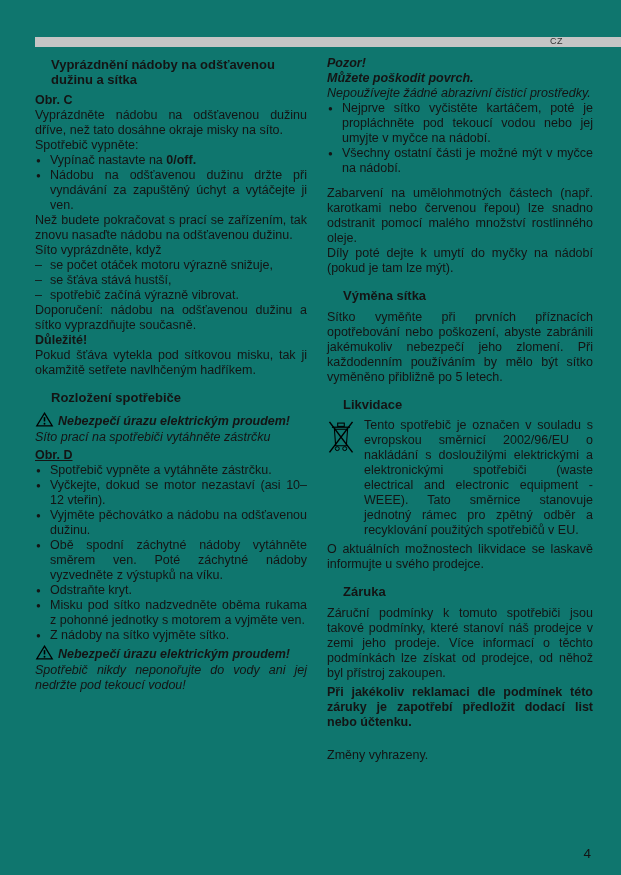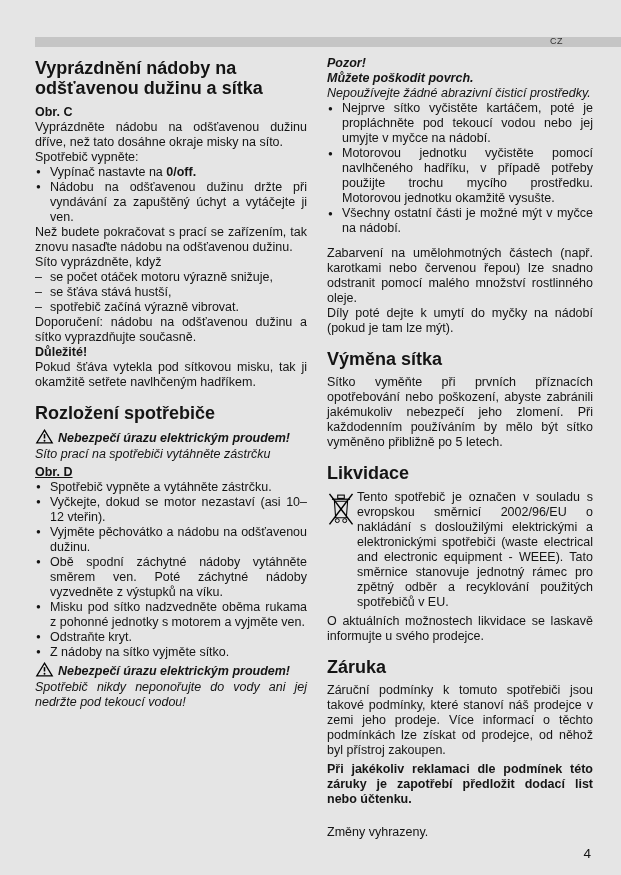--- a/index.html
+++ b/index.html
@@ -5,41 +5,41 @@
   * { margin:0; padding:0; box-sizing:border-box; }
   html,body { background:#ffffff; }
   body {
     font-family:"Liberation Sans", sans-serif;
     color:#141414;
     -webkit-font-smoothing:antialiased;
   }
   .page {
     position:relative;
     width:621px; height:875px;
-    background:#e5e5e5;
+    background:#0f766e;
     overflow:hidden;
   }
   .topbar {
     position:absolute; top:37px; left:35px; right:0;
     height:10px; background:#c5c5c5;
   }
   .lang {
     position:absolute; right:58px; top:-1px;
     font-size:9px; line-height:11px; color:#333; letter-spacing:0.5px;
   }
   .cols {
     position:absolute; top:56px; left:35px; width:558px;
     display:flex; gap:20px;
   }
   .col { font-size:12.5px; line-height:1.2; }
   .col.left  { width:272px; }
   .col.right { width:266px; }
   .title {
-    font-size:18px; font-weight:700; line-height:1.13;
-    margin:13px 0 6px 0;
+    font-size:13px; font-weight:700; line-height:1.13;
+    margin:13px 0 6px 16px;
   }
   .title.first { margin-top:2px; }
   p, li { text-align:justify; }
   p { margin:0; }
   .b  { font-weight:700; }
   .i  { font-style:italic; }
   .bi { font-weight:700; font-style:italic; }
   ul { list-style:none; margin:0; }
   ul.bullets li {
     position:relative; padding-left:15px;
@@ -55,21 +55,21 @@
   }
   .warn { margin:2px 0 1px 0; }
   .warn-icon {
     display:inline-block; width:19px; height:15px;
     vertical-align:-2px; margin-right:4px;
   }
   .warn-icon svg { display:block; }
   .figd { margin-top:3px;text-decoration:underline; }
   .gap-top    { margin-top:10px; }
   .gap-top-sm { margin-top:4px;font-weight:bold; }
-  .weee-row { display:flex; gap:2px; margin:2px 0 4px 0; }
+  .weee-row { display:flex; gap:9px; margin:2px 0 4px 0; }
   .weee-icon { flex:0 0 28px; padding-top:2px; }
   .weee-icon svg { display:block; }
   .weee-text { flex:1; }
   .right-note { text-align:left; margin-top:18px; }
   .page-num {
     position:absolute; right:30px; bottom:14px;
     font-size:13.5px;
   }
 </style>
 </head>
@@ -114,22 +114,22 @@
           </svg>
         </span><span class="bi">Nebezpečí úrazu elektrickým proudem!</span>
       </p>
       <p class="i">Síto prací na spotřebiči vytáhněte zástrčku</p>
       <p class="b figd">Obr. D</p>
       <ul class="bullets">
         <li>Spotřebič vypněte a vytáhněte zástrčku.</li>
         <li>Vyčkejte, dokud se motor nezastaví (asi 10–12 vteřin).</li>
         <li>Vyjměte pěchovátko a nádobu na odšťavenou dužinu.</li>
         <li>Obě spodní záchytné nádoby vytáhněte směrem ven. Poté záchytné nádoby vyzvedněte z výstupků na víku.</li>
+        <li>Odstraňte kryt.</li>
         <li>Misku pod sítko nadzvedněte oběma rukama z pohonné jednotky s motorem a vyjměte ven.</li>
-        <li>Odstraňte kryt.</li>
         <li>Z nádoby na sítko vyjměte sítko.</li>
       </ul>
 
       <p class="warn">
         <span class="warn-icon">
           <svg viewBox="0 0 22 19" width="19" height="15">
             <path d="M11 1.5 L20.8 17.5 H1.2 Z" fill="none" stroke="#000" stroke-width="1.6"></path>
             <line x1="11" y1="6.5" x2="11" y2="12" stroke="#000" stroke-width="2"></line>
             <circle cx="11" cy="14.8" r="1.2" fill="#000"></circle>
           </svg>
@@ -139,21 +139,20 @@
 
     </div>
 
     <div class="col right">
 
       <p class="bi">Pozor!</p>
       <p class="bi">Můžete poškodit povrch.</p>
       <p class="i">Nepoužívejte žádné abrazivní čisticí prostředky.</p>
       <ul class="bullets">
         <li>Nejprve sítko vyčistěte kartáčem, poté je propláchněte pod tekoucí vodou nebo jej umyjte v myčce na nádobí.</li>
-        <li>Motorovou jednotku vyčistěte pomocí navlhčeného hadříku, v případě potřeby použijte trochu mycího prostředku. Motorovou jednotku okamžitě vysušte.</li>
         <li>Všechny ostatní části je možné mýt v myčce na nádobí.</li>
       </ul>
       <p class="gap-top">Zabarvení na umělohmotných částech (např. karotkami nebo červenou řepou) lze snadno odstranit pomocí malého množství rostlinného oleje.</p>
       <p>Díly poté dejte k umytí do myčky na nádobí (pokud je tam lze mýt).</p>
 
       <div class="title">Výměna sítka</div>
       <p>Sítko vyměňte při prvních příznacích opotřebování nebo poškození, abyste zabránili jakémukoliv nebezpečí jeho zlomení. Při každodenním používáním by mělo být sítko vyměněno přibližně po 5 letech.</p>
 
       <div class="title">Likvidace</div>
       <div class="weee-row">

